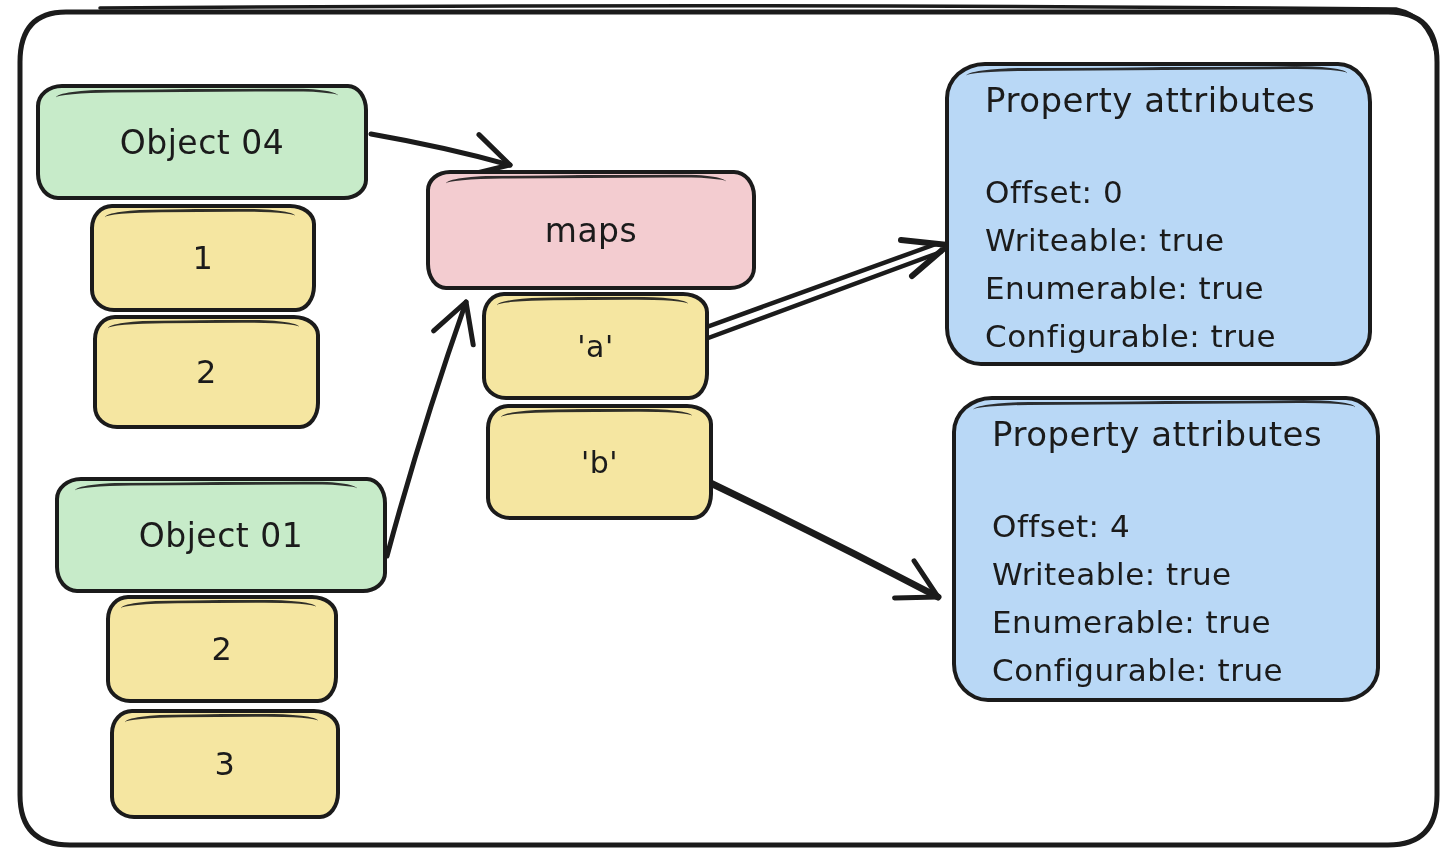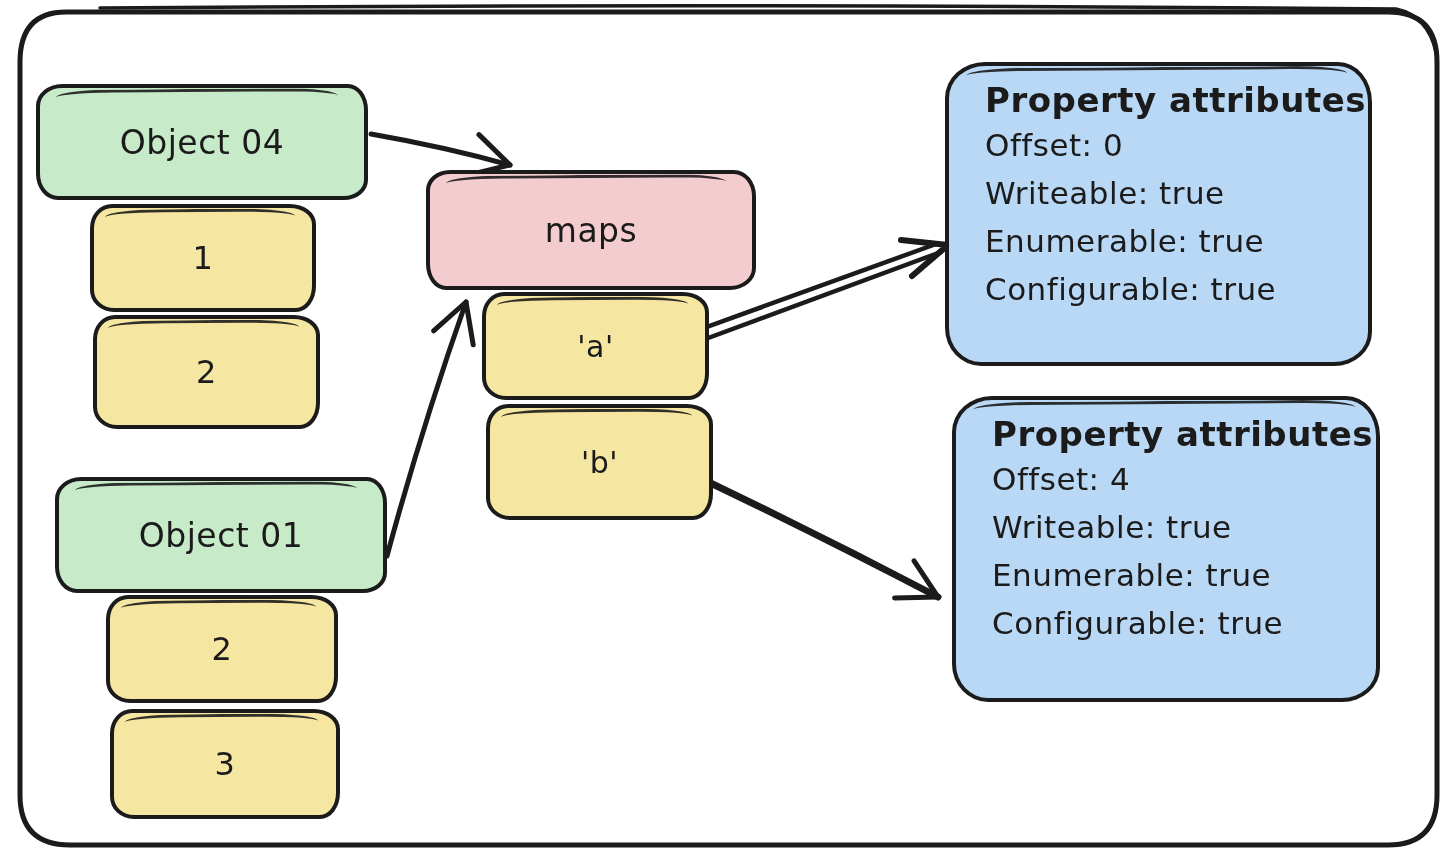--- a/index.html
+++ b/index.html
@@ -50,23 +50,22 @@
   .key-label    { font-size: 30px; }
   .attr-box {
     display: block;
     padding: 14px 24px 0 36px;
   }
   .attr-box::after { left: 4%; right: 5%; }
   .attr-title {
     font-size: 34px;
     line-height: 41px;
     white-space: nowrap;
-    font-weight: bold;
   }
-  .attr-lines { }
+  .attr-lines { margin-top: 47px; }
   .attr-line {
     font-size: 31px;
     line-height: 48px;
     white-space: nowrap;
   }
 </style>
 </head>
 <body>
 
 <div class="stage">

